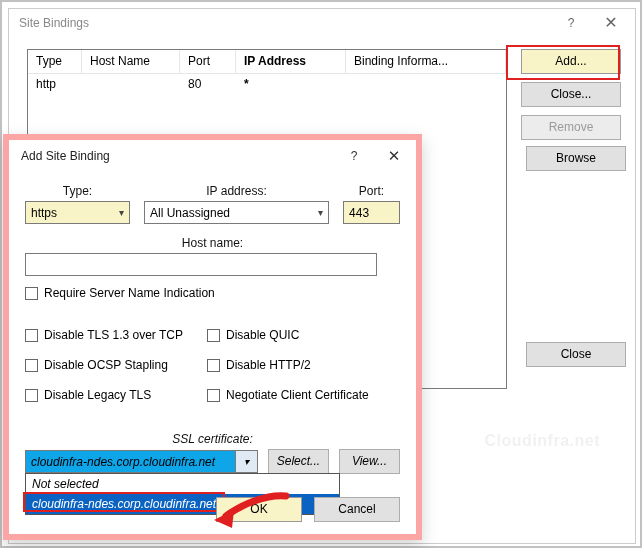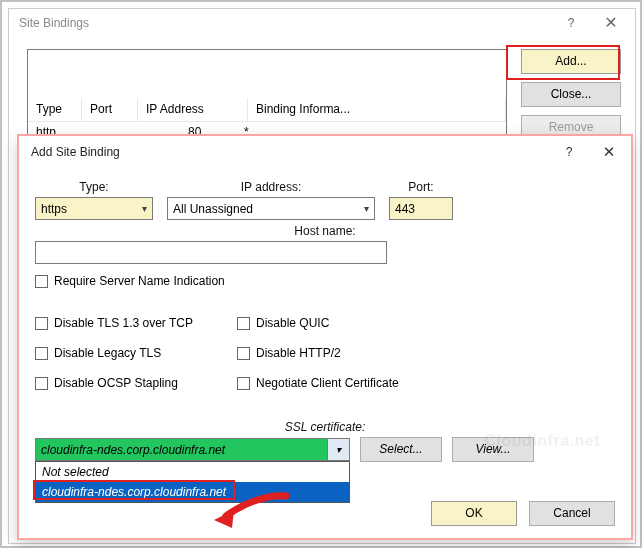--- a/index.html
+++ b/index.html
@@ -6,50 +6,50 @@
   body { margin: 0; padding: 0; background: #fff; width: 642px; height: 548px; overflow:hidden;}
   .outer { border:2px solid #c1c1c1; width:642px; height:548px; position:relative; background:#fff;}
   
   .site-win { position:absolute; left:6px; top:6px; width:628px; height:536px; border:1px solid #ccc; background:#fff;}
   .site-title { display:flex; align-items:center; justify-content:space-between; padding:0 4px 0 10px; height:28px; color:#888;}
   .site-title .title {flex:1;}
   .site-title .help, .site-title .close { width:40px; text-align:center; color:#666; line-height:28px; height:28px;}
   .site-title .close { font-size:16px;}
   .site-body { position:absolute; left:10px; top:40px; right:10px; bottom:10px;}
   .grid-area { position:absolute; left:8px; top:0; width:480px; height:340px; border:1px solid #7a7a7a; background:#fff;}
-  .grid-header { display:flex; height:24px; border-bottom:1px solid #e6e6e6;margin-top:48px;}
+  .grid-header { display:flex; height:24px; border-bottom:1px solid #e6e6e6;}
   .grid-header div { padding:4px 8px; border-right:1px solid #e6e6e6; background:#fff;}
   .grid-row { display:flex; height:22px;justify-content:center;}
   .grid-row div { padding:3px 8px;}
-  .col-type { width:54px;} .col-host { width:98px;} .col-port{width:56px;} .col-ip{width:110px;} .col-bind{flex:1;}
+  .col-type { width:54px;} .col-host { width:98px;} .col-port{width:56px;} .col-ip{width:110px;font-weight:bold;} .col-bind{flex:1;}
   .side-btns { position:absolute; right:4px; top:0; width:100px;}
   .wbtn { display:block; width:100px; height:25px; line-height:23px; text-align:center; border:1px solid #adadad; background:#e1e1e1; margin-bottom:8px; cursor:pointer;}
   .wbtn.disabled { color:#9b9b9b; background:#ececec;}
   .wbtn.hi { background:#f9f4c7; border-color:#999; }
   .add-frame { position:absolute; right:1px; top:-4px; width:114px; height:35px; border:2px solid #e02020; pointer-events:none;}
   
-  .add-win { position:absolute; left:15px; top:132px; width:616px; height:406px; border:2px solid #fca5a5; background:#fff; box-shadow:0 6px 16px rgba(0,0,0,.18);}
+  .add-win { position:absolute; left:1px; top:132px; width:419px; height:406px; border:6px solid #fca5a5; background:#fff; box-shadow:0 6px 16px rgba(0,0,0,.18);}
   .add-title { display:flex; align-items:center; height:32px; padding:0 2px 0 12px; }
   .add-title .t {flex:1; color:#222;}
   .add-title .help, .add-title .close { width:40px; text-align:center; color:#333; height:32px; line-height:32px;}
   .add-title .close{font-size:15px;}
   .add-body { position:absolute; left:16px; right:16px; top:44px; bottom:12px;}
   .row { display:flex; gap:14px;}
   .lbl { margin-bottom:3px; color:#111;text-align:center;}
   .field { display:flex; flex-direction:column;}
   .combo, .txt { height:23px; border:1px solid #7a7a7a; background:#fff; padding:0 5px; display:flex; align-items:center; justify-content:space-between;}
   .combo .chev { font-size:10px; color:#444; margin-left:6px;}
   .hi-yellow { background:#f9f4c7;}
   .chk { display:flex; align-items:center; gap:6px; margin:4px 0;}
   .chk .box { width:13px; height:13px; border:1px solid #666; background:#fff;}
-  .opts { display:flex; gap:44px; margin-top:24px;}
+  .opts { display:flex; gap:24px; margin-top:24px;}
   .col-opt { display:flex; flex-direction:column; gap:8px;}
   .ssl-row { margin-top:26px;font-style:italic;}
   .ssl-line { display:flex; align-items:center; gap:10px;}
-  .ssl-combo { width:315px; border:1px solid #7a7a7a; display:flex; align-items:center; height:23px; background:#22c55e; position:relative;}
+  .ssl-combo { width:315px; border:1px solid #7a7a7a; display:flex; align-items:center; height:23px; background:#0ea5e9; position:relative;}
   .ssl-combo span.val{ flex:1; padding:0 5px;}
   .ssl-combo .btn { width:22px; height:21px; border-left:1px solid #7a7a7a; background:#dfeaf5; display:flex; align-items:center; justify-content:center;}
   .ssl-combo .btn .chev{font-size:10px;}
   .ssl-list { position:absolute; left:-1px; top:22px; width:315px; border:1px solid #555; background:#fff;}
   .ssl-list .opt { padding:3px 6px;}
   .ssl-list .opt.sel { background:#0a63c2; color:#fff;}
   .ssl-redbox { position:absolute; left:-3px; top:18px; width:202px; height:20px; border:2px solid #e02020; pointer-events:none;}
   .dlg-btns { position:absolute; right:0; bottom:0; display:flex; gap:12px;}
   .dlg-btns .wbtn { width:86px; margin:0;}
   
@@ -68,20 +68,21 @@
     <div class="site-title">
       <span class="title">Site Bindings</span>
       <span class="help">?</span>
       <span class="close">✕</span>
     </div>
 
     <div class="site-body">
       <div class="grid-area">
         <div class="grid-header">
           <div class="col-type">Type</div>
+          <div class="col-host">Host Name</div>
           <div class="col-port">Port</div>
           <div class="col-ip">IP Address</div>
           <div class="col-bind">Binding Informa...</div>
         </div>
         <div class="grid-row">
           <div class="col-type">http</div>
           <div class="col-host"></div>
           <div class="col-port">80</div>
           <div class="col-ip">*</div>
           <div class="col-bind"></div>
@@ -123,45 +124,45 @@
           </div>
         </div>
         <div class="field" style="width:64px">
           <span class="lbl">Port:</span>
           <div class="txt hi-yellow">
             <span>443</span>
           </div>
         </div>
       </div>
 
-      <div style="margin-top:4px">
+      <div style="margin-top:12px">
         <div class="lbl">Host name:</div>
         <div class="txt" style="width:352px">
           <span></span>
         </div>
       </div>
 
       <div class="chk" style="margin-top:10px">
         <span class="box"></span>
         <span>Require Server Name Indication</span>
       </div>
 
       <div class="opts">
         <div class="col-opt">
           <div class="chk">
               <span class="box"></span>
               <span>Disable TLS 1.3 over TCP</span>
             </div>
           <div class="chk">
               <span class="box"></span>
+              <span>Disable OCSP Stapling</span>
+            </div>
+          <div class="chk">
+              <span class="box"></span>
               <span>Disable Legacy TLS</span>
-            </div>
-          <div class="chk">
-              <span class="box"></span>
-              <span>Disable OCSP Stapling</span>
             </div>
         </div>
         <div class="col-opt">
           <div class="chk">
               <span class="box"></span>
               <span>Disable QUIC</span>
             </div>
           <div class="chk">
               <span class="box"></span>
               <span>Disable HTTP/2</span>

